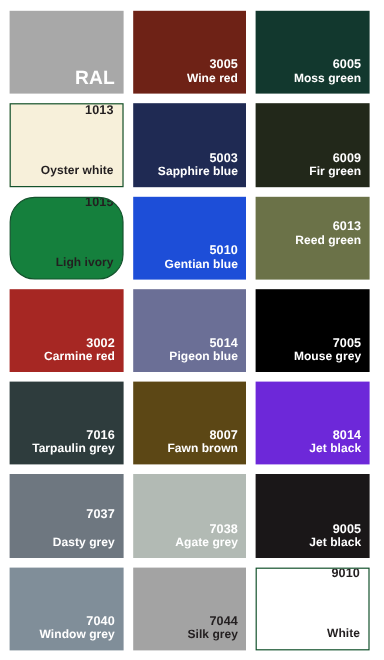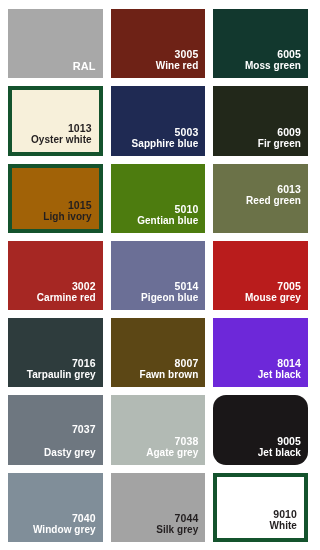--- a/index.html
+++ b/index.html
@@ -28,42 +28,43 @@
     position: relative;
     box-sizing: border-box;
     overflow: hidden;
     display: flex;
     flex-direction: column;
     align-items: flex-end;
     justify-content: flex-end;
     padding: 0 7px 6px 0;
   }
   .swatch.bordered {
-    border: 4px solid #14532d;
+    border: 1px solid #14532d;
+    gap: 39px;
   }
   .code {
     font-size: 10.5px;
     font-weight: bold;
     line-height: 12px;
     letter-spacing: 0.1px;
     text-align: right;
     white-space: nowrap;
   }
   .name {
     font-size: 10px;
     font-weight: bold;
     line-height: 12px;
     letter-spacing: 0.05px;
     text-align: right;
     white-space: nowrap;
   }
   .swatch.light .code, .swatch.light .name { color: #231f20; }
   .swatch.dark .code, .swatch.dark .name { color: #ffffff; }
   .title-only .code {
-    font-size: 11px;
+    font-size: 16px;
     padding-left: 41px;
   }
 </style>
 </head>
 <body>
 
 <div id="chart">
     <div class="swatch dark title-only" style="background: rgb(168, 168, 168);">
       <div class="code">RAL</div>
     </div>
@@ -80,41 +81,41 @@
       <div class="name">Oyster white</div>
     </div>
     <div class="swatch dark" style="background: rgb(31, 42, 83);">
       <div class="code">5003</div>
       <div class="name">Sapphire blue</div>
     </div>
     <div class="swatch dark" style="background: rgb(34, 40, 26);">
       <div class="code">6009</div>
       <div class="name">Fir green</div>
     </div>
-    <div class="swatch light bordered" style="background: #a16207;">
+    <div class="swatch light bordered" style="background: #15803d; border-radius: 21px;">
       <div class="code">1015</div>
       <div class="name">Ligh ivory</div>
     </div>
-    <div class="swatch dark" style="background: #4d7c0f;">
+    <div class="swatch dark" style="background: #1d4ed8;">
       <div class="code">5010</div>
       <div class="name">Gentian blue</div>
     </div>
     <div class="swatch dark" style="background: rgb(107, 114, 72); justify-content: center;">
       <div class="code">6013</div>
       <div class="name">Reed green</div>
     </div>
     <div class="swatch dark" style="background: rgb(166, 39, 35); justify-content: flex-end;">
       <div class="code">3002</div>
       <div class="name">Carmine red</div>
     </div>
     <div class="swatch dark" style="background: rgb(107, 111, 150);">
       <div class="code">5014</div>
       <div class="name">Pigeon blue</div>
     </div>
-    <div class="swatch dark" style="background: #b91c1c;">
+    <div class="swatch dark" style="background: #000000;">
       <div class="code">7005</div>
       <div class="name">Mouse grey</div>
     </div>
     <div class="swatch dark" style="background: rgb(46, 60, 61);">
       <div class="code">7016</div>
       <div class="name">Tarpaulin grey</div>
     </div>
     <div class="swatch dark" style="background: rgb(92, 71, 21);">
       <div class="code">8007</div>
       <div class="name">Fawn brown</div>
@@ -124,21 +125,21 @@
       <div class="name">Jet black</div>
     </div>
     <div class="swatch dark" style="background: rgb(110, 119, 128); gap: 12px;">
       <div class="code">7037</div>
       <div class="name">Dasty grey</div>
     </div>
     <div class="swatch dark" style="background: rgb(178, 186, 180);">
       <div class="code">7038</div>
       <div class="name">Agate grey</div>
     </div>
-    <div class="swatch dark" style="background: rgb(26, 23, 24); border-radius: 13px;">
+    <div class="swatch dark" style="background: rgb(26, 23, 24);">
       <div class="code">9005</div>
       <div class="name">Jet black</div>
     </div>
     <div class="swatch dark" style="background: rgb(128, 142, 153);">
       <div class="code">7040</div>
       <div class="name">Window grey</div>
     </div>
     <div class="swatch light" style="background: #a3a3a3;">
       <div class="code">7044</div>
       <div class="name">Silk grey</div>

